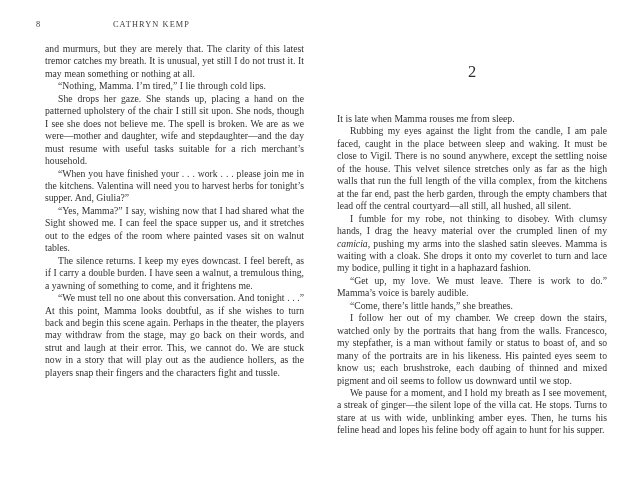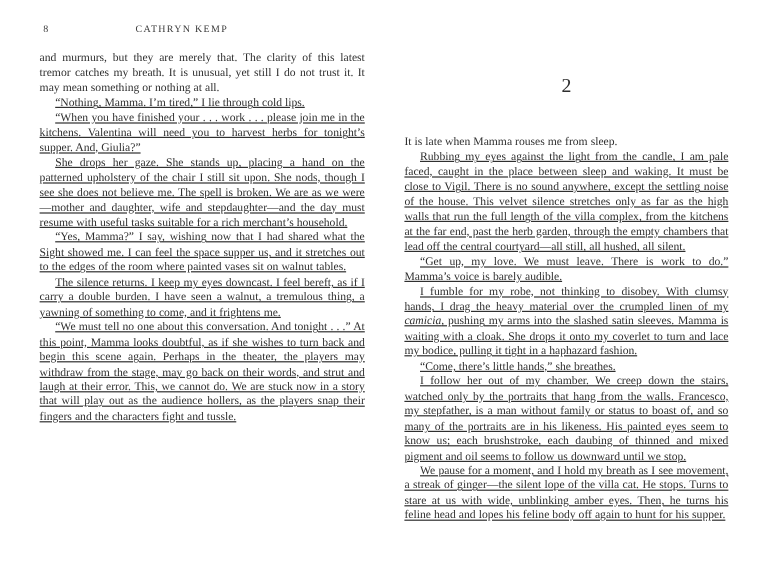--- a/index.html
+++ b/index.html
@@ -40,54 +40,54 @@
   }
 
   .body-text {
     font-size: 9.7px;
     line-height: 12.45px;
     text-align: justify;
     hyphens: auto;
     -webkit-hyphens: auto;
     word-spacing: 0.1px;
   }
-  .page-left  .body-text { margin-top: 12px; }
+  .page-left  .body-text { margin-top: 12px; margin-left: 12px; }
   .page-right .body-text { margin-top: 32px; }
 
   .body-text p { margin: 0; }
-  .body-text p.indent { text-indent: 13px; text-decoration: underline; }
+  .body-text p.indent { text-indent: 13px; }
   em { font-style: italic; }
 </style>
 </head>
 <body>
 
 <div class="spread">
 
   <div class="page page-left">
     <div class="running-head">
       <span class="folio">8</span>
       <span class="head-title">CATHRYN KEMP</span>
     </div>
     <div class="body-text">
       <p>and murmurs, but they are merely that. The clarity of this latest tremor catches my breath. It is unusual, yet still I do not trust it. It may mean something or nothing at all.</p>
       <p class="indent">“Nothing, Mamma. I’m tired,” I lie through cold lips.</p>
+      <p class="indent">She drops her gaze. She stands up, placing a hand on the patterned upholstery of the chair I still sit upon. She nods, though I see she does not believe me. The spell is broken. We are as we were—mother and daughter, wife and stepdaughter—and the day must resume with useful tasks suitable for a rich merchant’s household.</p>
       <p class="indent">“When you have finished your . . . work . . . please join me in the kitchens. Valentina will need you to harvest herbs for tonight’s supper. And, Giulia?”</p>
-      <p class="indent">She drops her gaze. She stands up, placing a hand on the patterned upholstery of the chair I still sit upon. She nods, though I see she does not believe me. The spell is broken. We are as we were—mother and daughter, wife and stepdaughter—and the day must resume with useful tasks suitable for a rich merchant’s household.</p>
       <p class="indent">“Yes, Mamma?” I say, wishing now that I had shared what the Sight showed me. I can feel the space supper us, and it stretches out to the edges of the room where painted vases sit on walnut tables.</p>
       <p class="indent">The silence returns. I keep my eyes downcast. I feel bereft, as if I carry a double burden. I have seen a walnut, a tremulous thing, a yawning of something to come, and it frightens me.</p>
       <p class="indent">“We must tell no one about this conversation. And tonight . . .” At this point, Mamma looks doubtful, as if she wishes to turn back and begin this scene again. Perhaps in the theater, the players may withdraw from the stage, may go back on their words, and strut and laugh at their error. This, we cannot do. We are stuck now in a story that will play out as the audience hollers, as the players snap their fingers and the characters fight and tussle.</p>
     </div>
   </div>
 
   <div class="page page-right">
     <div class="chapter-number">2</div>
     <div class="body-text">
       <p>It is late when Mamma rouses me from sleep.</p>
       <p class="indent">Rubbing my eyes against the light from the candle, I am pale faced, caught in the place between sleep and waking. It must be close to Vigil. There is no sound anywhere, except the settling noise of the house. This velvet silence stretches only as far as the high walls that run the full length of the villa complex, from the kitchens at the far end, past the herb garden, through the empty chambers that lead off the central courtyard—all still, all hushed, all silent.</p>
+      <p class="indent"><span>I fumble for my robe, not thinking to disobey. With clumsy hands, I drag the heavy material over the crumpled linen of my </span><em>camicia</em><span>, pushing my arms into the slashed satin sleeves. Mamma is waiting with a cloak. She drops it onto my coverlet to turn and lace my bodice, pulling it tight in a haphazard fashion.</span></p>
       <p class="indent">“Get up, my love. We must leave. There is work to do.” Mamma’s voice is barely audible.</p>
-      <p class="indent"><span>I fumble for my robe, not thinking to disobey. With clumsy hands, I drag the heavy material over the crumpled linen of my </span><em>camicia</em><span>, pushing my arms into the slashed satin sleeves. Mamma is waiting with a cloak. She drops it onto my coverlet to turn and lace my bodice, pulling it tight in a haphazard fashion.</span></p>
       <p class="indent">“Come, there’s little hands,” she breathes.</p>
       <p class="indent">I follow her out of my chamber. We creep down the stairs, watched only by the portraits that hang from the walls. Francesco, my stepfather, is a man without family or status to boast of, and so many of the portraits are in his likeness. His painted eyes seem to know us; each brushstroke, each daubing of thinned and mixed pigment and oil seems to follow us downward until we stop.</p>
       <p class="indent">We pause for a moment, and I hold my breath as I see movement, a streak of ginger—the silent lope of the villa cat. He stops. Turns to stare at us with wide, unblinking amber eyes. Then, he turns his feline head and lopes his feline body off again to hunt for his supper.</p>
     </div>
   </div>
 
 </div>
 
 </body></html>

